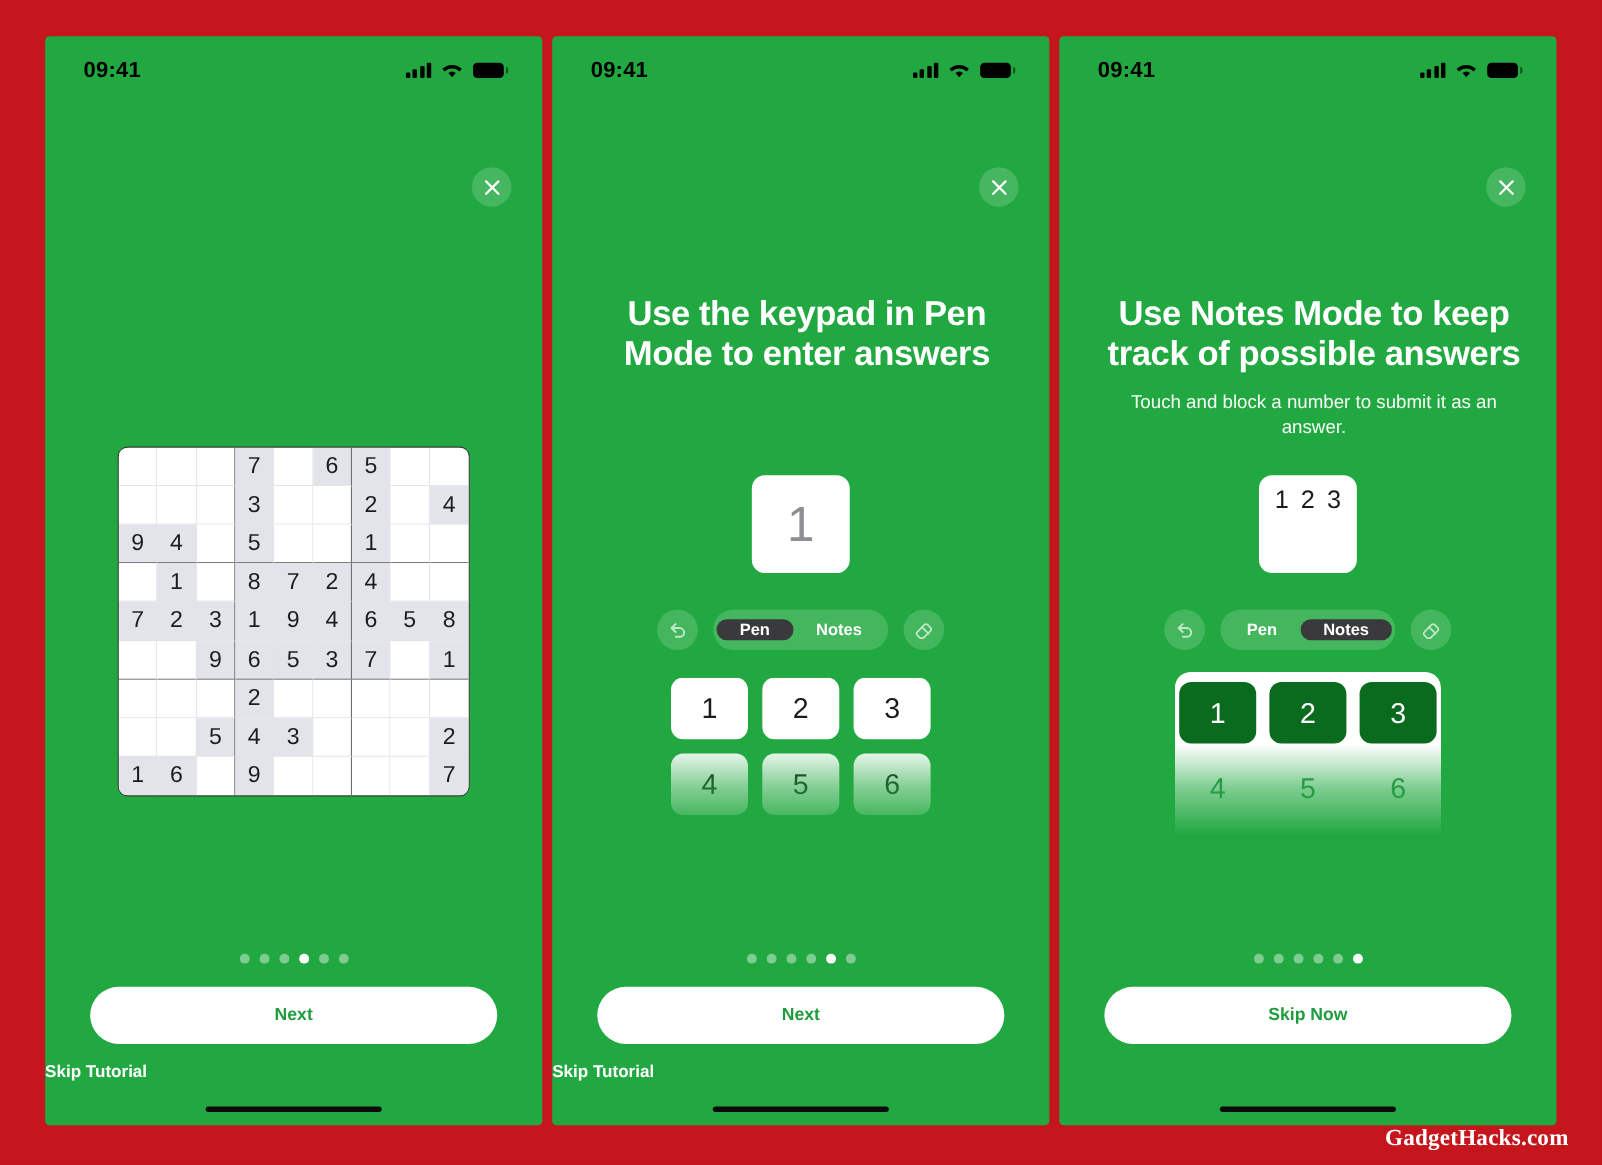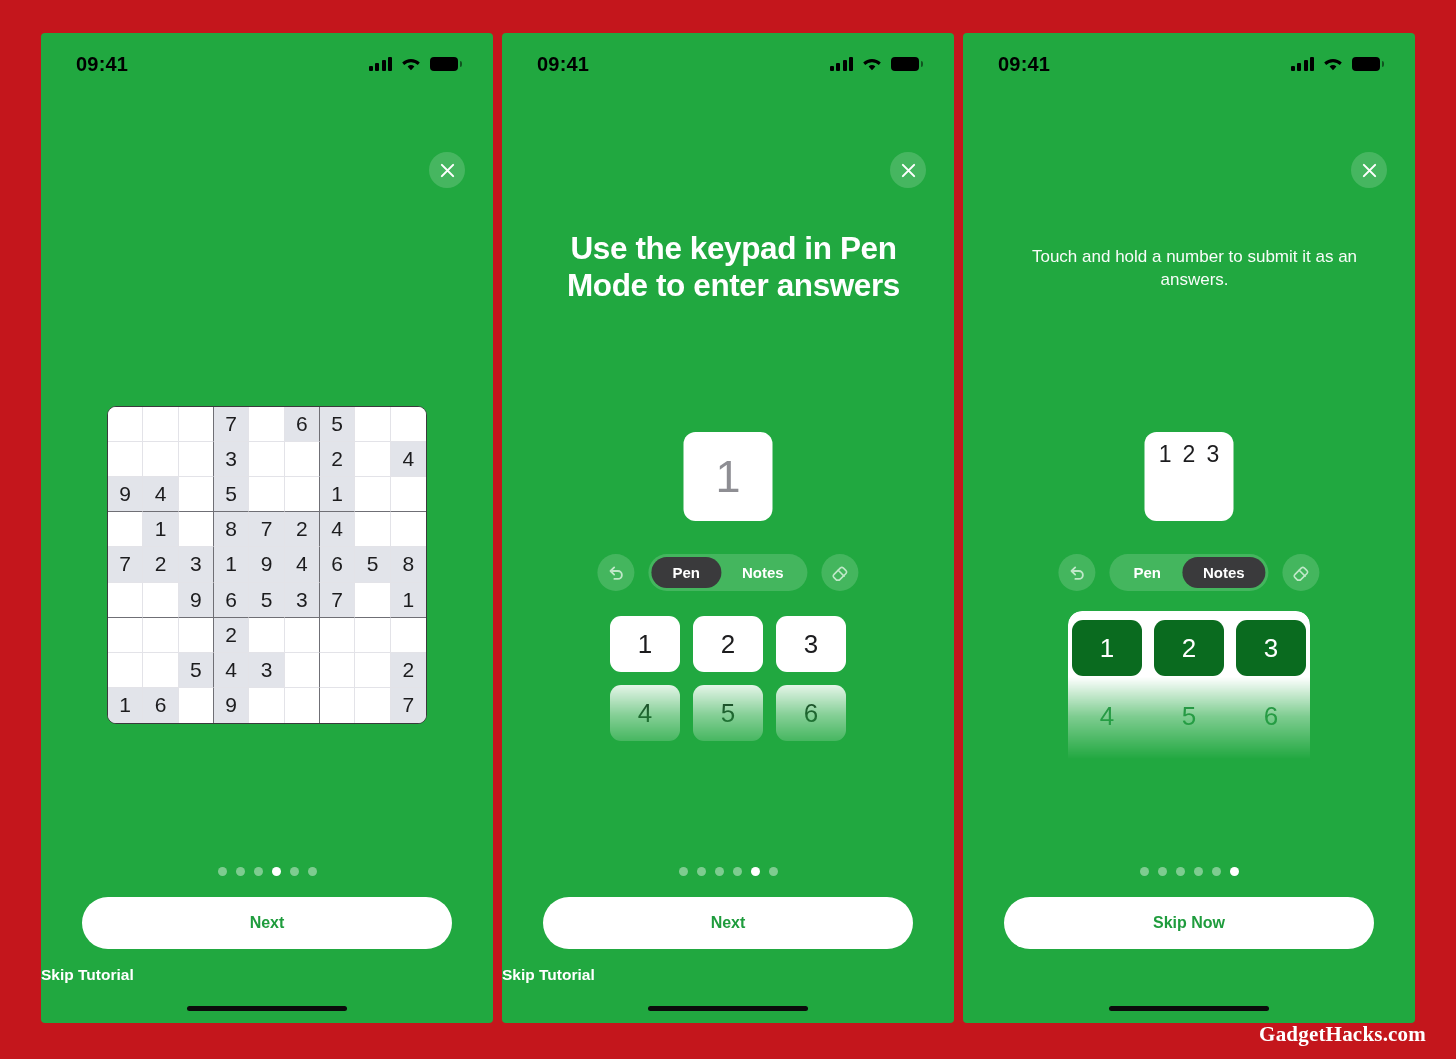--- a/index.html
+++ b/index.html
@@ -45,21 +45,21 @@
   .close-btn {
     position:absolute; top:119px; right:28px;
     width:36px; height:36px; border-radius:50%;
     background:rgba(255,255,255,.17);
     display:flex; align-items:center; justify-content:center;
     cursor:pointer;
   }
   .close-btn svg { width:15px; height:15px; }
 
   
-  .heading-wrap { position:absolute; left:11px; right:0; padding:0 24px; }
+  .heading-wrap { position:absolute; left:11px; right:0; padding:0 24px;margin-top:36px; }
   .p1 .heading-wrap { top:246px; }
   .p2 .heading-wrap { top:197px; }
   .p3 .heading-wrap { top:197px; }
   .title {
     color:#fff; font-size:31.5px; font-weight:700; line-height:1.16;
     text-align:center; letter-spacing:-.4px;
   }
   .subtitle {
     color:#fff; font-size:17px; line-height:1.35; text-align:center;
     margin-top:16px; opacity:.97; padding:0 16px;
@@ -116,21 +116,21 @@
     display:flex; align-items:center; justify-content:center;
     cursor:pointer;
   }
   .round-btn svg { width:19px; height:19px; }
   .seg {
     background:rgba(255,255,255,.16);
     border-radius:19px; height:37px;
     display:flex; align-items:center; padding:3px;
   }
   .seg-item {
-    height:31px; padding:0 21px; border-radius:16px;
+    height:19px; padding:0 21px; border-radius:16px;
     display:flex; align-items:center; justify-content:center;
     font-size:15px; font-weight:700; color:#fff; cursor:pointer;
   }
   .seg-item.active { background:#3a3a3c; }
 
   
   .keypad-wrap {
     position:absolute; top:583px; left:50%; transform:translateX(-50%);
     width:240px; height:160px; overflow:hidden;
     -webkit-mask-image:linear-gradient(to bottom,#000 0%,#000 38%,rgba(0,0,0,.45) 62%,rgba(0,0,0,0) 88%);
@@ -415,21 +415,22 @@
       </div>
     </div>
 
     <div class="close-btn">
       <svg viewBox="0 0 16 16">
           <path d="M2 2 L14 14 M14 2 L2 14" stroke="#fff" stroke-width="2.2" stroke-linecap="round"></path>
         </svg>
     </div>
 
     <div class="heading-wrap">
-      <div class="subtitle">Touch and hold a number to submit it as an answers.</div>
+      <div class="title">Use Notes Mode to keep track of possible answers</div>
+      <div class="subtitle">Touch and block a number to submit it as an answer.</div>
     </div>
 
     <div class="answer-cell">
       <div class="notes-row" id="notes-row-p3">
           <span>1</span>
           <span>2</span>
           <span>3</span>
         </div>
     </div>
 

